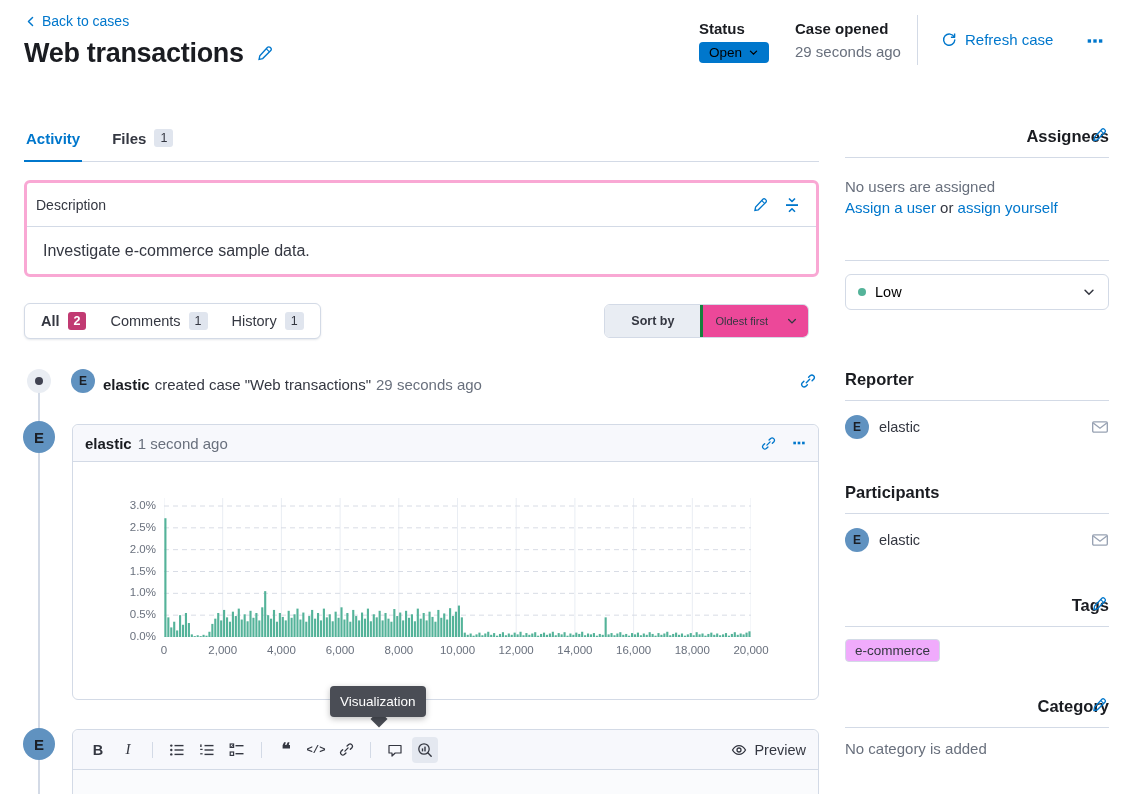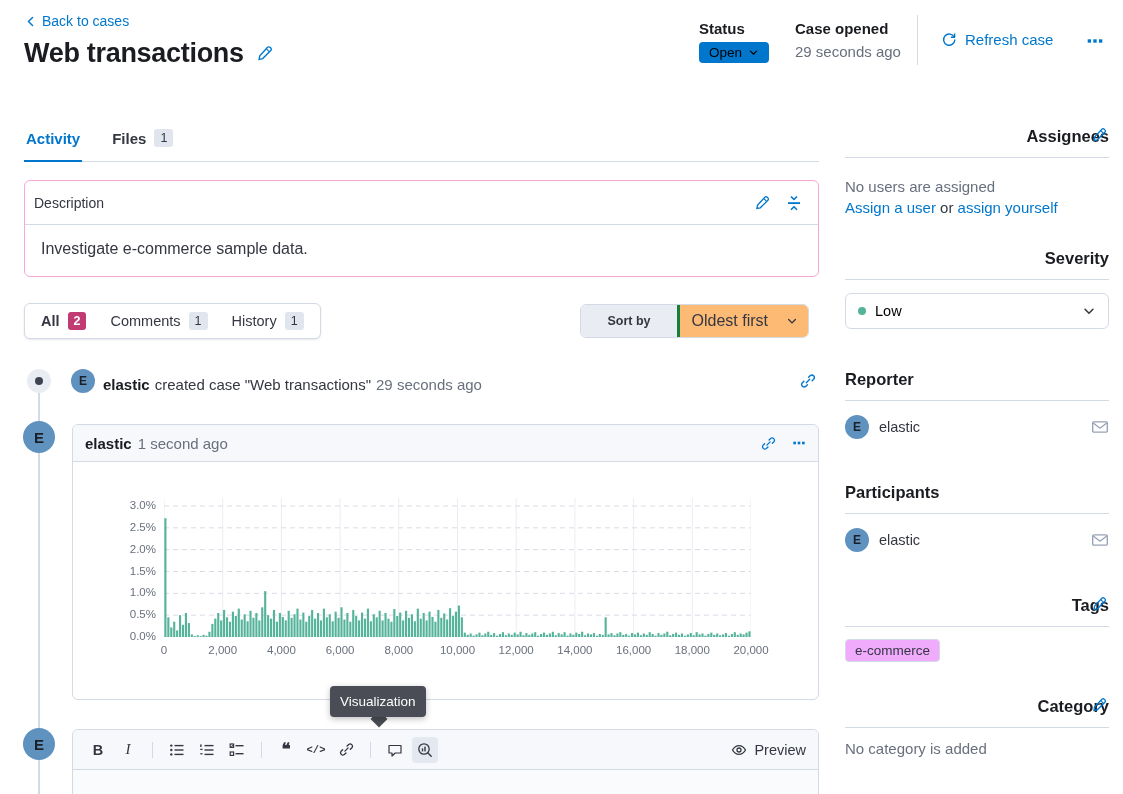--- a/index.html
+++ b/index.html
@@ -31,38 +31,38 @@
 
   
   .tabs { left:24px; top:127px; width:795px; display:flex; gap:28px; border-bottom:1px solid #D3DAE6; }
   .tab { display:flex; align-items:center; gap:8px; padding:2px 2px 13px 2px; font-size:15px; font-weight:700; cursor:pointer; color:#343741; border-bottom:2px solid transparent; margin-bottom:-1px; }
   .tab.active { color:#0077CC; border-bottom-color:#0077CC; }
   .count-badge { background:#E0E5EE; color:#343741; font-size:12.5px; font-weight:400;
     padding:1px 6px; border-radius:3px; line-height:16px; }
   .count-badge.accent { background:#C13A72; color:#fff; font-weight:700; }
 
   
-  .desc-card { left:24px; top:180px; width:795px; height:97px; border:1px solid #f9a8d4; border-radius:6px; background:#fff; }
+  .desc-card { left:24px; top:180px; width:795px; height:97px; border:3px solid #f9a8d4; border-radius:6px; background:#fff; }
   .desc-header { height:44px; display:flex; align-items:center; justify-content:space-between;
     padding:0 16px 0 9px; border-bottom:1px solid #D3DAE6; }
   .desc-title { font-size:14px; color:#343741; }
   .desc-actions { display:flex; align-items:center; gap:16px; }
   .desc-body { padding:15px 16px; font-size:16px; color:#343741; }
 
   
   .filter-row { left:24px; top:303px; width:795px; height:36px; }
   .filter-group { display:inline-flex; align-items:center; height:36px; background:#fff;
     border:1px solid #D3DAE6; border-radius:6px; box-shadow:0 1px 2px rgba(152,162,179,.25); padding:0 4px; }
   .filter-item { display:flex; align-items:center; gap:8px; padding:0 12px; font-size:14.5px; cursor:pointer; background:none; border:none; color:#343741; height:100%; }
   .filter-item .lbl-bold { font-weight:700; }
   .sort-group { position:absolute; right:10px; top:1px; height:34px; display:flex; align-items:stretch;
     border:1px solid #D3DAE6; border-radius:6px; overflow:hidden; background:#fff; }
   .sort-prepend { background:#E9EDF3; display:flex; align-items:center; padding:0 26px;
     font-size:12.5px; font-weight:700; color:#343741; border-right:3px solid #15803d; }
-  .sort-select { display:flex; align-items:center; gap:18px; padding:0 10px 0 12px; font-size:16px; color:#343741; cursor:pointer; background:#fdba74; border:none; }
+  .sort-select { display:flex; align-items:center; gap:18px; padding:0 10px 0 12px; font-size:11px; color:#343741; cursor:pointer; background:#ec4899; border:none; }
 
   
   .tl-line { left:38px; top:391px; width:2px; height:403px; background:#D3DAE6; }
   .avatar { border-radius:50%; background:#6092C0; color:#1b1f26; font-weight:600;
     display:flex; align-items:center; justify-content:center; }
   .avatar.sm { width:24px; height:24px; font-size:12px; }
   .avatar.lg { width:32px; height:32px; font-size:15px; z-index:2; }
   .tl-marker { left:27px; top:369px; width:24px; height:24px; border-radius:50%; background:#E9EDF3;
     display:flex; align-items:center; justify-content:center; z-index:2; }
   .tl-marker-dot { width:8px; height:8px; border-radius:50%; background:#404352; }
@@ -637,23 +637,20 @@
     <hr class="sb-hr">
     <div class="sb-muted" style="margin-top:20px;">No users are assigned</div>
     <div class="sb-links">
       <a>Assign a user</a>
       <span>or</span>
       <a>assign yourself</a>
     </div>
   </div>
 
   <div class="sb-section" style="top:249px;">
-    <div class="sb-head">
-      <h3 class="sb-title">Severity</h3>
-    </div>
     <hr class="sb-hr">
     <button class="severity-select">
       <span class="severity-dot" id="severity-dot" style="background: rgb(84, 179, 153);"></span>
       <span>Low</span>
       <span class="chev-right">
         <svg class="ic" width="14" height="14" viewBox="0 0 16 16">
             <path d="M3.5 6 8 10.5 12.5 6" fill="none" stroke="currentColor" stroke-width="1.8" stroke-linecap="round"></path>
           </svg>
       </span>
     </button>

